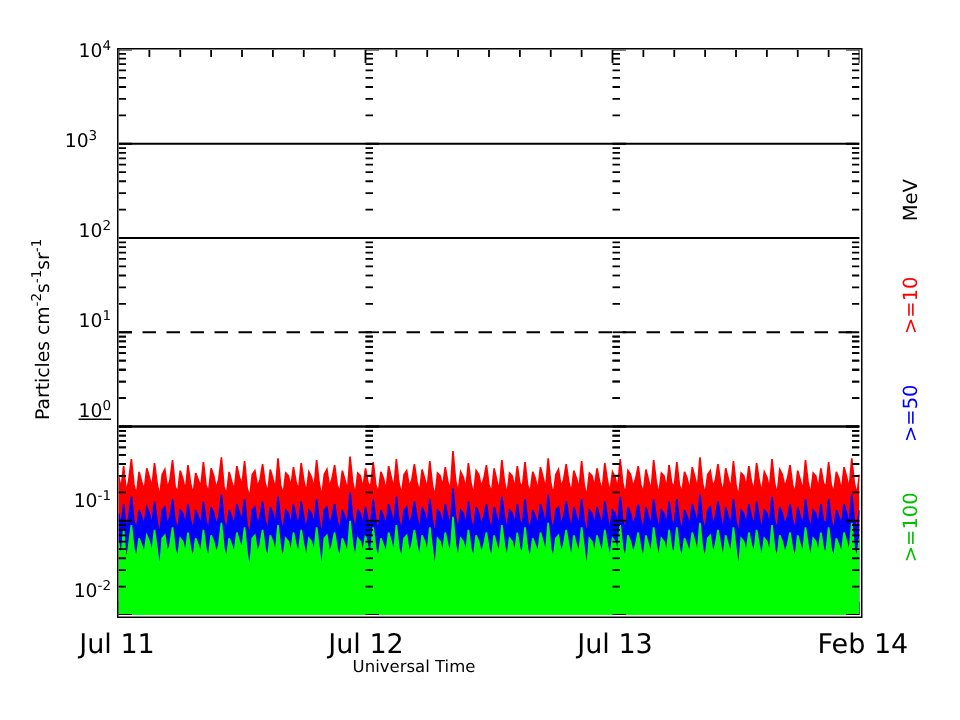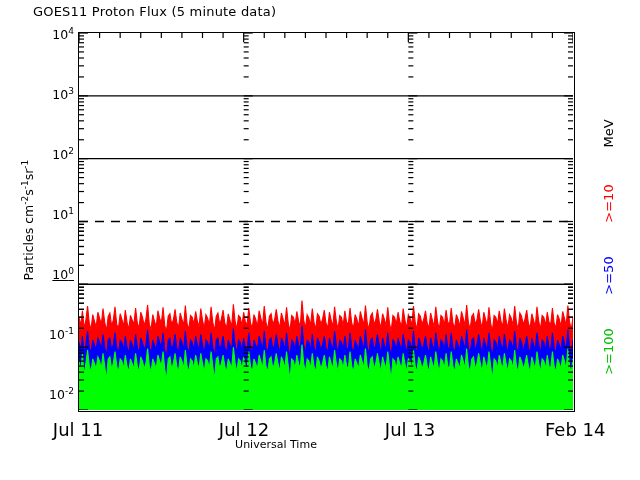--- a/index.html
+++ b/index.html
@@ -117,29 +117,28 @@
   #legend-mev    { color: #000000; }
   #legend-p10    { color: #ff0000; }
   #legend-p50    { color: #0000ff; }
   #legend-p100   { color: #00c000; }
 </style>
 </head>
 <body>
 
 <div id="page">
 
-  <div class="abs" id="chart-title">GOES11 Proton Flux (5 minute data)</div>
 
 
   <div class="abs" id="yaxis-title-wrap">
     <span>Particles cm</span><span class="sup">-2</span><span>s</span><span class="sup">-1</span><span>sr</span><span class="sup">-1</span>
   </div>
 
   <div class="abs ytick-label" style="top:26px;">10<span class="sup">4</span></div>
-  <div class="abs ytick-label" style="top:86px;">10<span class="sup">3</span></div>
+  <div class="abs ytick-label" style="top:86px;text-align:center;">10<span class="sup">3</span></div>
   <div class="abs ytick-label" style="top:146px;">10<span class="sup">2</span></div>
   <div class="abs ytick-label" style="top:206px;">10<span class="sup">1</span></div>
   <div class="abs ytick-label" style="top:266px;text-decoration:underline;">10<span class="sup">0</span></div>
   <div class="abs ytick-label" style="top:326px;">10<span class="sup">-1</span></div>
   <div class="abs ytick-label" style="top:386px;">10<span class="sup">-2</span></div>
 
   <div class="abs" id="plot-frame">
     <svg id="plot-svg" width="494" height="377" viewBox="0 0 494 377">
       <g id="gridlines">
           <line x1="0" y1="251.33333333333334" x2="494" y2="251.33333333333334" stroke="#000" stroke-width="1.2"></line>

